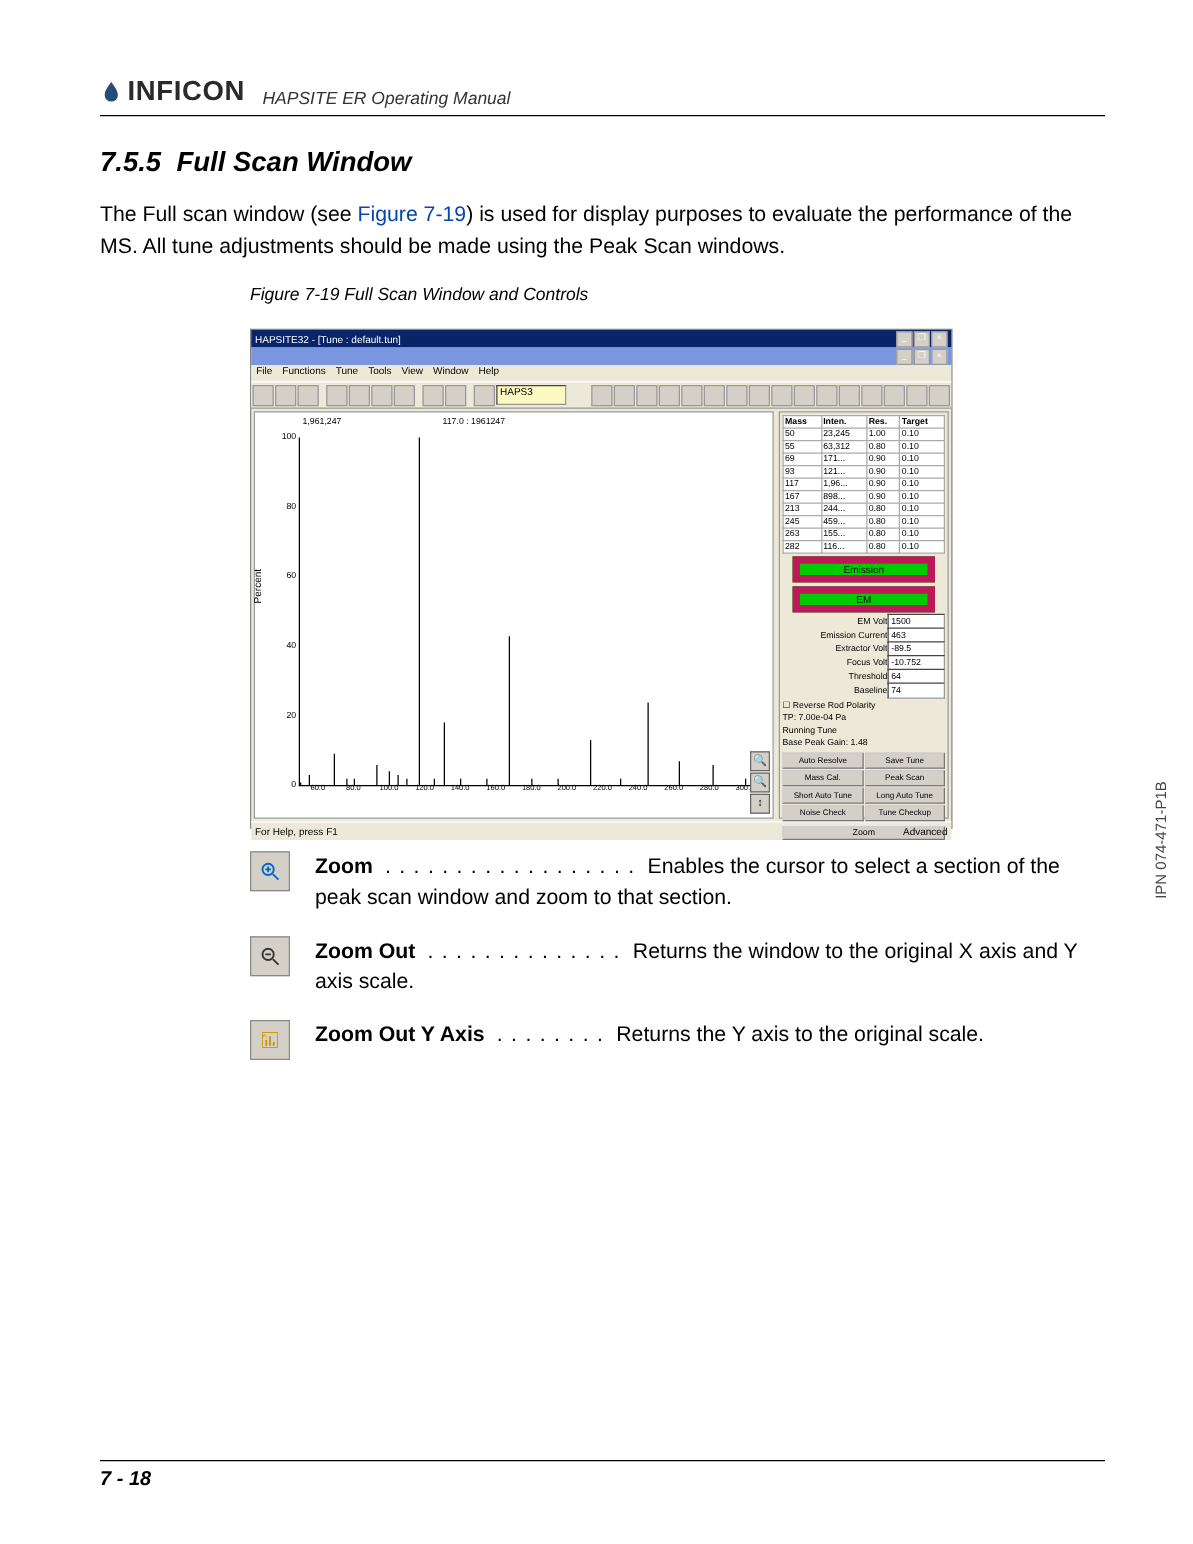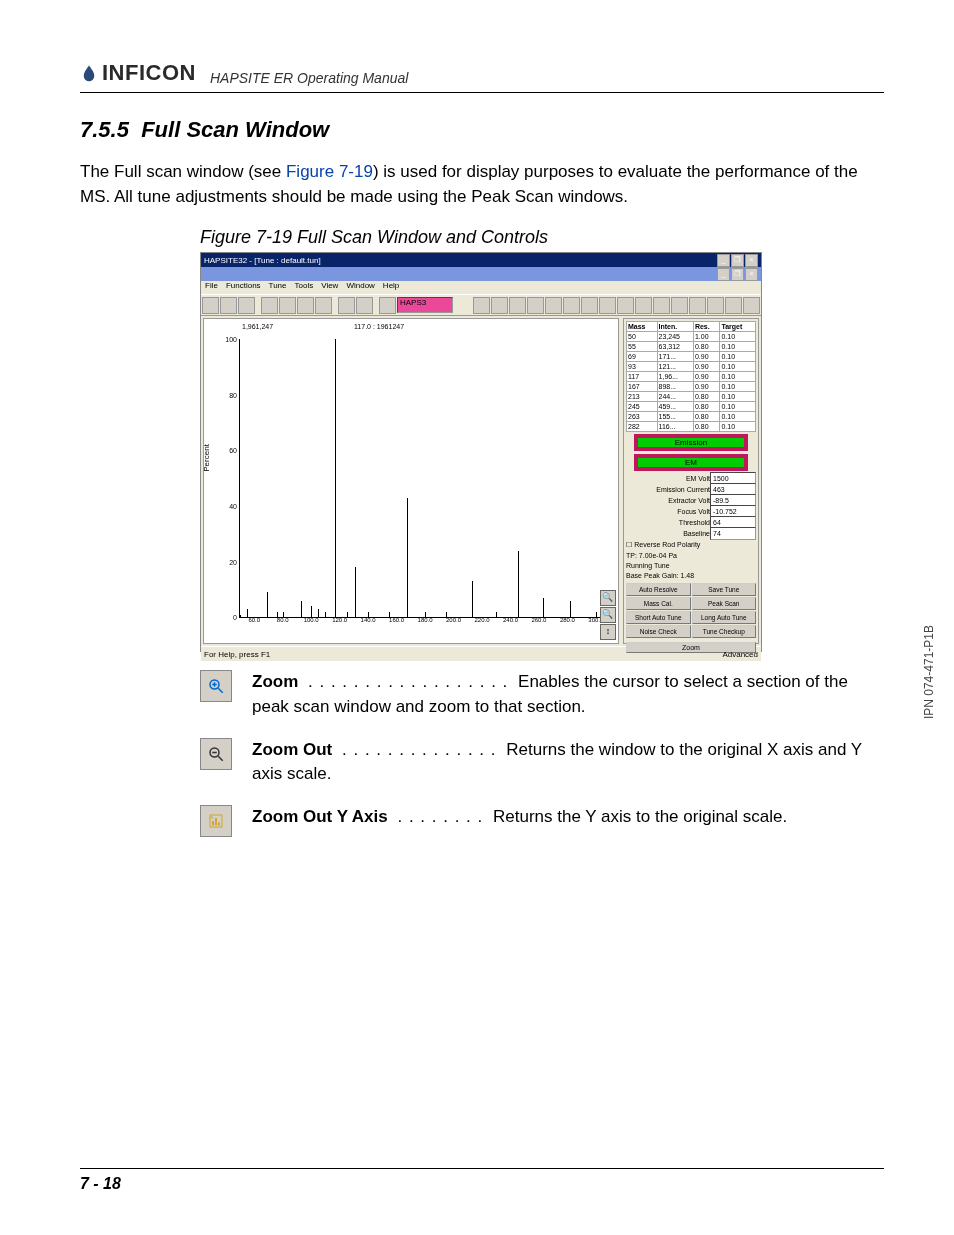--- a/index.html
+++ b/index.html
@@ -3,40 +3,40 @@
 <meta charset="utf-8">
 <style>
 html,body{margin:0;padding:0;background:#fff;font-family:Arial,Helvetica,sans-serif;color:#000}
 .page{width:954px;height:1235px;position:relative;box-sizing:border-box;padding:60px 70px 40px 80px}
 .hdr{display:flex;align-items:flex-end;gap:14px;border-bottom:1.5px solid #000;padding-bottom:6px}
 .logo{display:flex;align-items:center;gap:4px;font-weight:700;font-size:22px;letter-spacing:.5px;color:#2a2a2a}
 .logo svg{width:18px;height:18px}
 .running{font-style:italic;font-size:14px;color:#333}
 .sec-title{font-style:italic;font-weight:700;font-size:22px;margin:24px 0 10px}
 .body-text{font-size:17px;line-height:1.45;}
-.fig-cap{font-style:italic;font-size:18px;margin:18px 0 4px 120px}
+.fig-cap{font-style:italic;font-size:14px;margin:18px 0 20px 120px}
 .screenshot{margin-left:120px;width:560px;height:398px;border:1px solid #888;position:relative;background:#ece9d8;font-size:8px;color:#000}
 .titlebar{background:#0a246a;color:#fff;height:14px;display:flex;align-items:center;padding:0 3px;justify-content:space-between}
 .winbtns{display:flex;gap:1px}
 .winbtn{width:11px;height:11px;background:#d4d0c8;border:1px solid #999;font-size:7px;line-height:9px;text-align:center}
 .menubar{background:#ece9d8;height:13px;display:flex;gap:8px;padding:0 4px;align-items:flex-start;color:#000}
 .toolbar{background:#ece9d8;height:18px;border-top:1px solid #fff;border-bottom:1px solid #999;display:flex;gap:1px;padding:1px;align-items:center}
 .tbtn{width:15px;height:15px;border:1px solid #999;background:#d4d0c8}
-.tsel{height:14px;border:1px inset #999;background:#ec4899;padding:0 2px;min-width:50px}
+.tsel{height:14px;border:1px inset #999;background:#fef9c3;padding:0 2px;min-width:50px}
 .main-area{display:flex;height:330px}
 .chart-area{flex:1;background:#fff;border:1px solid #999;margin:2px;position:relative}
 .yaxis-label{position:absolute;left:2px;top:50%;transform:rotate(-90deg) translateX(50%);transform-origin:left;font-size:8px}
 .axes{position:absolute;left:35px;top:20px;right:15px;bottom:25px;border-left:1px solid #000;border-bottom:1px solid #000}
 .peak{position:absolute;bottom:0;width:1px;background:#000}
 .zbtns{position:absolute;right:2px;bottom:3px;display:flex;flex-direction:column;gap:1px}
 .zbtns .zb{width:14px;height:14px;border:1px solid #666;background:#d4d0c8;font-size:9px;text-align:center;line-height:12px}
 .side-panel{width:130px;background:#ece9d8;border:1px solid #999;margin:2px;padding:2px;display:flex;flex-direction:column;gap:1px}
 .tbl{width:100%;border-collapse:collapse;font-size:7px;background:#fff}
 .tbl th,.tbl td{border:1px solid #aaa;padding:0 1px;text-align:left;height:9px}
-.grn-btn{background:#0c0;border:4px solid #be185d;color:#000;height:11px;text-align:center;margin:1px 8px}
+.grn-btn{background:#0c0;border:6px solid #be185d;color:#000;height:11px;text-align:center;margin:1px 8px}
 .param-row{display:flex;justify-content:flex-end;font-size:7px;height:11px;align-items:center}
 .param-row input{width:40px;height:9px;border:1px inset #999;font-size:7px}
 .small-text{font-size:7px;margin:1px 0}
 .btn-grid{display:grid;grid-template-columns:1fr 1fr;gap:1px;margin-top:2px}
 .btn-grid button{font-size:6.5px;height:13px;border:1px outset #ccc;background:#d4d0c8}
 .zoom-btn{width:100%;height:14px;border:1px outset #ccc;background:#d4d0c8;font-size:7px;margin-top:3px}
 .statusbar{background:#ece9d8;height:14px;border-top:1px solid #fff;display:flex;justify-content:space-between;padding:0 3px;align-items:center;font-size:8px}
 .entry{display:flex;margin:18px 0 6px 120px;font-size:17px;line-height:1.45}
 .entry .icon-box{width:30px;height:30px;border:1px solid #888;background:#d4d0c8;display:flex;align-items:center;justify-content:center;margin-right:20px;flex-shrink:0}
 .entry .term{font-weight:700;white-space:nowrap}

